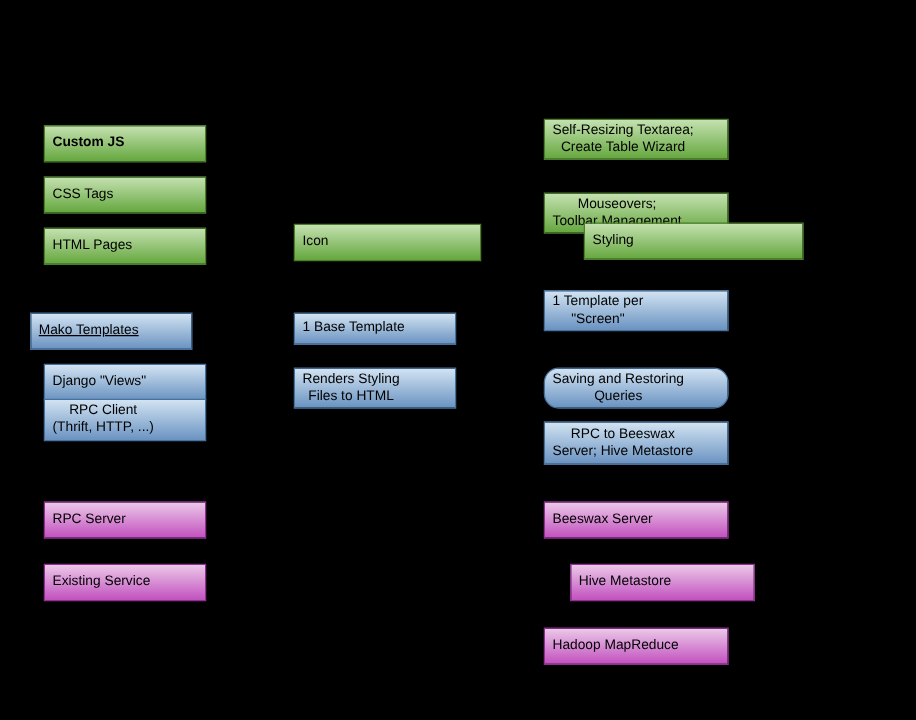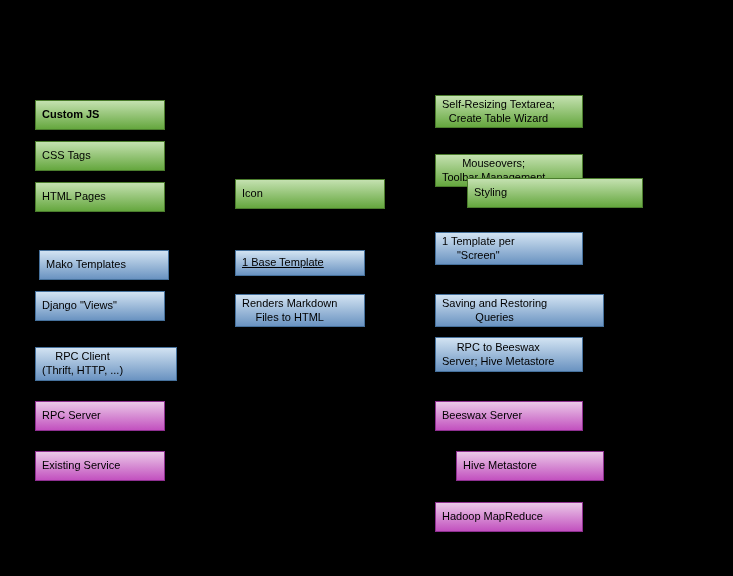--- a/index.html
+++ b/index.html
@@ -50,64 +50,64 @@
 
   <div class="box green" style="left:35px; top:100px; width:130px; height:30px;font-weight:bold;">
     <span>Custom JS</span>
   </div>
   <div class="box green" style="left:35px; top:141px; width:130px; height:30px;">
     <span>CSS Tags</span>
   </div>
   <div class="box green" style="left:35px; top:182px; width:130px; height:30px;">
     <span>HTML Pages</span>
   </div>
-  <div class="box blue" style="left:39px; top:250px; width:130px; height:30px;">
+  <div class="box blue" style="left:24px; top:250px; width:130px; height:30px;text-decoration:underline;">
     <span>Mako Templates</span>
   </div>
   <div class="box blue" style="left:35px; top:291px; width:130px; height:30px;">
     <span>Django "Views"</span>
   </div>
-  <div class="box blue" style="left:35px; top:347px; width:142px; height:34px;">
+  <div class="box blue" style="left:35px; top:319px; width:130px; height:34px;">
     <span>RPC Client
 (Thrift, HTTP, ...)</span>
   </div>
   <div class="box magenta" style="left:35px; top:401px; width:130px; height:30px;">
     <span>RPC Server</span>
   </div>
   <div class="box magenta" style="left:35px; top:451px; width:130px; height:30px;">
     <span>Existing Service</span>
   </div>
 
   <div class="box green" style="left:235px; top:179px; width:150px; height:30px;">
     <span>Icon</span>
   </div>
-  <div class="box blue" style="left:235px; top:250px; width:130px; height:22px;text-decoration:underline;">
+  <div class="box blue" style="left:235px; top:250px; width:130px; height:22px;">
     <span>1 Base Template</span>
   </div>
   <div class="box blue" style="left:235px; top:294px; width:130px; height:33px;">
-    <span>Renders Markdown
+    <span>Renders Styling
 Files to HTML</span>
   </div>
 
   <div class="box green" style="left:435px; top:95px; width:148px; height:33px;">
     <span>Self-Resizing Textarea;
 Create Table Wizard</span>
   </div>
   <div class="box green" style="left:435px; top:136px; width:148px; height:33px;margin-top:18px;">
     <span>Mouseovers;
 Toolbar Management</span>
   </div>
   <div class="box green" style="left:435px; top:178px; width:176px; height:30px;margin-left:32px;">
     <span>Styling</span>
   </div>
   <div class="box blue" style="left:435px; top:232px; width:148px; height:33px;">
     <span>1 Template per
 "Screen"</span>
   </div>
-  <div class="box blue" style="left:435px; top:294px; width:169px; height:33px;">
+  <div class="box blue" style="left:435px; top:294px; width:148px; height:33px;border-radius:12px;">
     <span>Saving and Restoring
 Queries</span>
   </div>
   <div class="box blue" style="left:435px; top:337px; width:148px; height:35px;">
     <span>RPC to Beeswax
 Server; Hive Metastore</span>
   </div>
   <div class="box magenta" style="left:435px; top:401px; width:148px; height:30px;">
     <span>Beeswax Server</span>
   </div>

